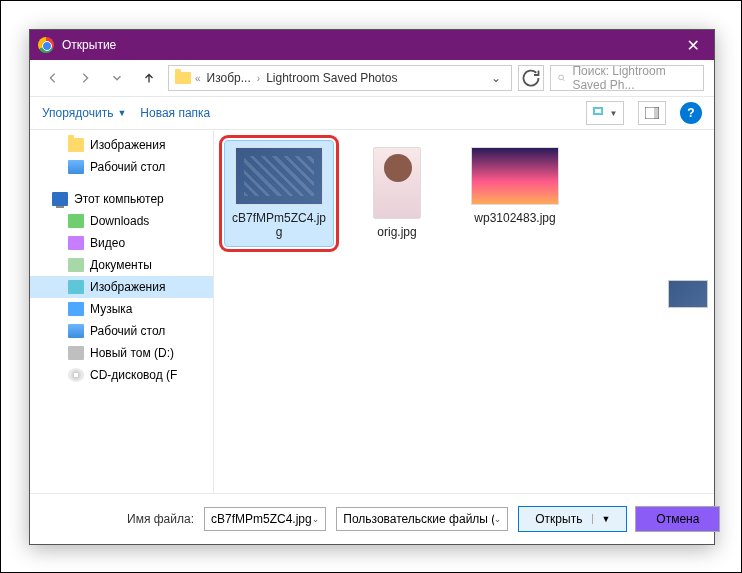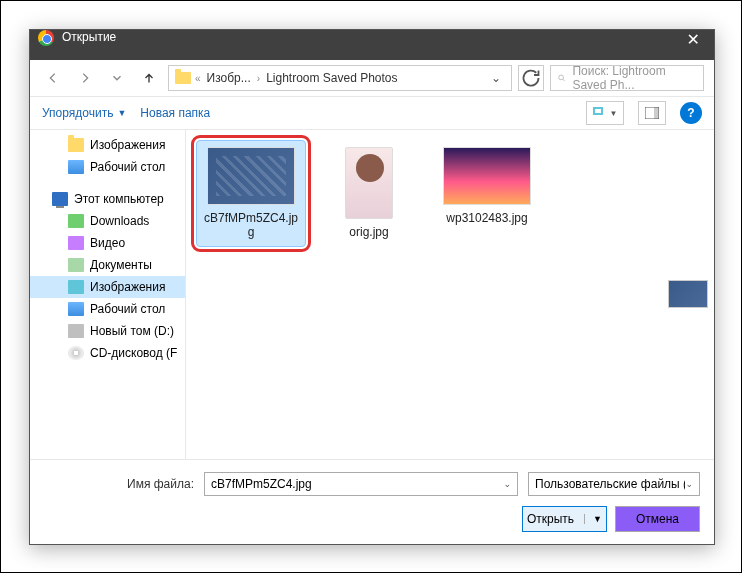--- a/index.html
+++ b/index.html
@@ -1,19 +1,19 @@
 <!DOCTYPE html>
 <html><head>
 <meta charset="utf-8">
 <style>
 * { box-sizing: border-box; margin: 0; padding: 0; font-family: 'Segoe UI', Tahoma, sans-serif; font-size: 12px; }
 body { background: #fff; width: 742px; height: 573px; overflow: hidden; }
 .outer { border: 1px solid #000; width: 742px; height: 573px; background: #fff; position: relative; }
 .dialog { position: absolute; left: 28px; top: 28px; width: 686px; height: 516px; background: #fff; border: 1px solid #555; box-shadow: 0 4px 20px rgba(0,0,0,0.3); display: flex; flex-direction: column; }
-.titlebar { background: #404040; color: #fff; height: 30px; display: flex; align-items: flex-start; padding: 0 8px; }
+.titlebar { background: #701a75; color: #fff; height: 30px; display: flex; align-items: center; padding: 0 8px; }
 .titlebar .chrome-icon { width: 16px; height: 16px; border-radius: 50%; background: conic-gradient(#ea4335 0 120deg,#34a853 120deg 240deg,#fbbc05 240deg 360deg); position: relative; margin-right: 8px; }
 .titlebar .chrome-icon::after { content:''; position:absolute; left:4px; top:4px; width:8px; height:8px; background:#4285f4; border-radius:50%; border:1px solid #fff; }
 .titlebar .title { flex: 1; color: #fff; }
 .titlebar .close { color: #fff; font-size: 16px; padding: 0 6px; cursor: pointer; }
 .navrow { display: flex; align-items: center; height: 36px; padding: 6px 10px; gap: 6px; }
 .navbtn { width: 26px; height: 26px; display: flex; align-items: center; justify-content: center; color: #888; border-radius: 2px; }
 .navbtn.enabled { color: #333; }
 .navbtn svg { width: 14px; height: 14px; }
 .breadcrumb { flex: 1; border: 1px solid #ccc; height: 26px; display: flex; align-items: center; padding: 0 4px; gap: 2px; background: #fff; }
 .breadcrumb .folder-icon { width: 16px; height: 12px; background: #ffd96a; border-radius: 1px; position: relative; margin: 0 2px; }
@@ -24,21 +24,21 @@
 .refresh { width: 26px; height: 26px; border: 1px solid #ccc; display: flex; align-items: center; justify-content: center; color: #555; }
 .searchbox { width: 154px; border: 1px solid #ccc; height: 26px; display: flex; align-items: center; padding: 0 6px; color: #999; gap: 6px; }
 .searchbox svg { width: 12px; height: 12px; }
 .toolbar { display: flex; align-items: center; height: 34px; border-top: 1px solid #e8e8e8; border-bottom: 1px solid #e8e8e8; padding: 0 12px; gap: 14px; }
 .toolbar .tb-item { color: #1a66b3; display: flex; align-items: center; gap: 4px; }
 .toolbar .spacer { flex: 1; }
 .toolbar .iconbtn { width: 28px; height: 24px; border: 1px solid #ccc; display: flex; align-items: center; justify-content: center; color: #555; }
 .toolbar .iconbtn.split { width: 38px; }
 .toolbar .help { width: 22px; height: 22px; border-radius: 50%; background: #0078d7; color: #fff; display: flex; align-items: center; justify-content: center; font-weight: bold; }
 .body { flex: 1; display: flex; overflow: hidden; }
-.sidebar { width: 156px; border-right: 1px solid #e8e8e8; overflow-y: auto; padding: 4px 0; position: relative; }
+.sidebar { width: 184px; border-right: 1px solid #e8e8e8; overflow-y: auto; padding: 4px 0; position: relative; }
 .sidebar::-webkit-scrollbar { width: 16px; }
 .sidebar::-webkit-scrollbar-track { background: #f0f0f0; }
 .sidebar::-webkit-scrollbar-thumb { background: #c0c0c0; }
 .tree-item { display: flex; align-items: center; height: 22px; padding: 0 6px 0 22px; gap: 6px; white-space: nowrap; overflow: hidden; }
 .tree-item.l2 { padding-left: 38px; }
 .tree-item.selected { background: #cce8ff; }
 .tree-item .ticon { width: 16px; height: 14px; flex-shrink: 0; }
 .ico-folder { background: #ffd96a; border-radius: 1px; position: relative; height: 12px; }
 .ico-folder::before { content:''; position:absolute; top:-3px; left:0; width:6px; height:3px; background:#ffd96a; border-radius:1px 1px 0 0; }
 .ico-desktop { background: linear-gradient(#6bb6ff,#3d8ee0); border-radius: 1px; }
@@ -58,28 +58,28 @@
 .file.selected { background: #cce8ff; border: 1px solid #8ec8ff; }
 .file.highlight { outline: 3px solid #e03030; outline-offset: 2px; border-radius: 4px; }
 .thumb { width: 88px; height: 58px; border: 1px solid #ddd; background: #f5f5f5; }
 .thumb.t1 { background: linear-gradient(135deg,#3a5a8a,#4a6a9a); position: relative; }
 .thumb.t1::after { content:''; position:absolute; inset:8px; background: repeating-linear-gradient(45deg,rgba(255,255,255,.15) 0 3px,transparent 3px 8px); }
 .thumb.t2 { width: 48px; height: 72px; background: linear-gradient(#f8e8e8,#e8d0d8); border-radius: 2px; position: relative; }
 .thumb.t2::after { content:''; position:absolute; left:10px; top:6px; width:28px; height:28px; background:#8a5a4a; border-radius:50%; }
 .thumb.t3 { background: linear-gradient(#2a1a5a,#ff5a8a 60%,#ffaa5a); }
 .file .fname { font-size: 12px; color: #222; word-break: break-all; line-height: 1.2; }
 .mini-preview { position: absolute; right: 6px; top: 150px; width: 40px; height: 28px; background: linear-gradient(135deg,#3a5a8a,#4a6a9a); border: 1px solid #ccc; }
-.footer { border-top: 1px solid #e8e8e8; padding: 12px 14px; display: flex; flex-direction: column; gap: 10px; }
+.footer { border-top: 1px solid #e8e8e8; padding: 12px 14px; display: flex; flex-direction: row; gap: 10px; }
 .row1 { display: flex; align-items: center; gap: 10px; }
 .row1 .lbl { width: 150px; text-align: right; color: #333; }
 .row1 .fname-input { flex: 1; border: 1px solid #aaa; height: 24px; padding: 0 6px; display: flex; align-items: center; justify-content: space-between; }
 .row1 .filter { width: 172px; border: 1px solid #aaa; height: 24px; padding: 0 6px; display: flex; align-items: center; justify-content: space-between; white-space: nowrap; overflow: hidden; }
 .row2 { display: flex; justify-content: flex-end; gap: 8px; }
 .btn { border: 1px solid #aaa; background: #8b5cf6; height: 26px; padding: 0 20px; display: flex; align-items: center; }
-.btn.primary { border: 1px solid #0078d7; background: #e5f1fb; padding: 0 4px; }
+.btn.primary { border: 1px solid #0078d7; background: #e5f1fb; padding: 0 16px; }
 .btn .caret { margin-left: 10px; border-left: 1px solid #aaa; padding-left: 8px; font-size: 9px; }
 </style>
 </head>
 <body>
 
 <div class="outer">
 <div class="dialog">
 
   <div class="titlebar">
     <span class="chrome-icon"></span>
@@ -176,20 +176,24 @@
             <span class="ticon ico-video"></span>
             <span>Видео</span>
           </div>
           <div class="tree-item l2">
             <span class="ticon ico-doc"></span>
             <span>Документы</span>
           </div>
           <div class="tree-item l2 selected">
             <span class="ticon ico-img"></span>
             <span>Изображения</span>
+          </div>
+          <div class="tree-item l2">
+            <span class="ticon ico-music"></span>
+            <span>Музыка</span>
           </div>
           <div class="tree-item l2">
             <span class="ticon ico-desktop"></span>
             <span>Рабочий стол</span>
           </div>
           <div class="tree-item l2">
             <span class="ticon ico-disk"></span>
             <span>Новый том (D:)</span>
           </div>
           <div class="tree-item l2">

